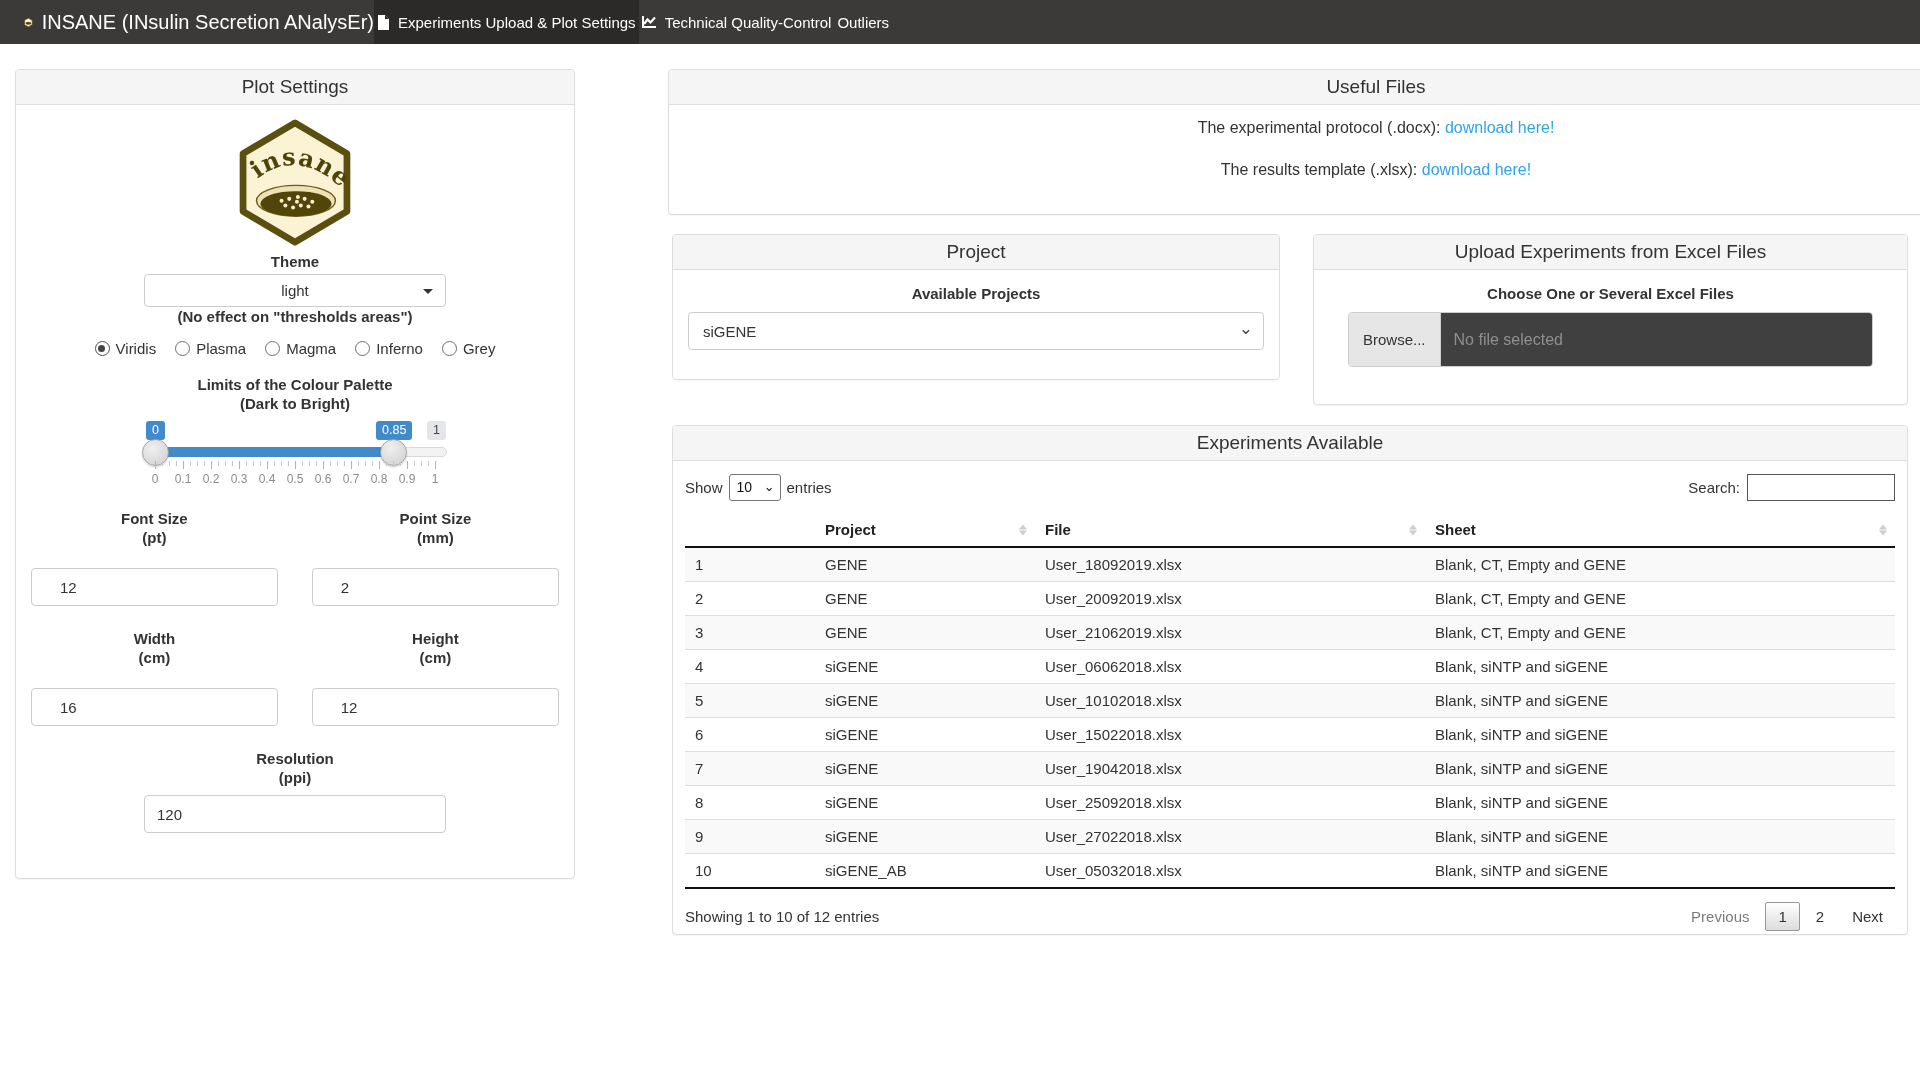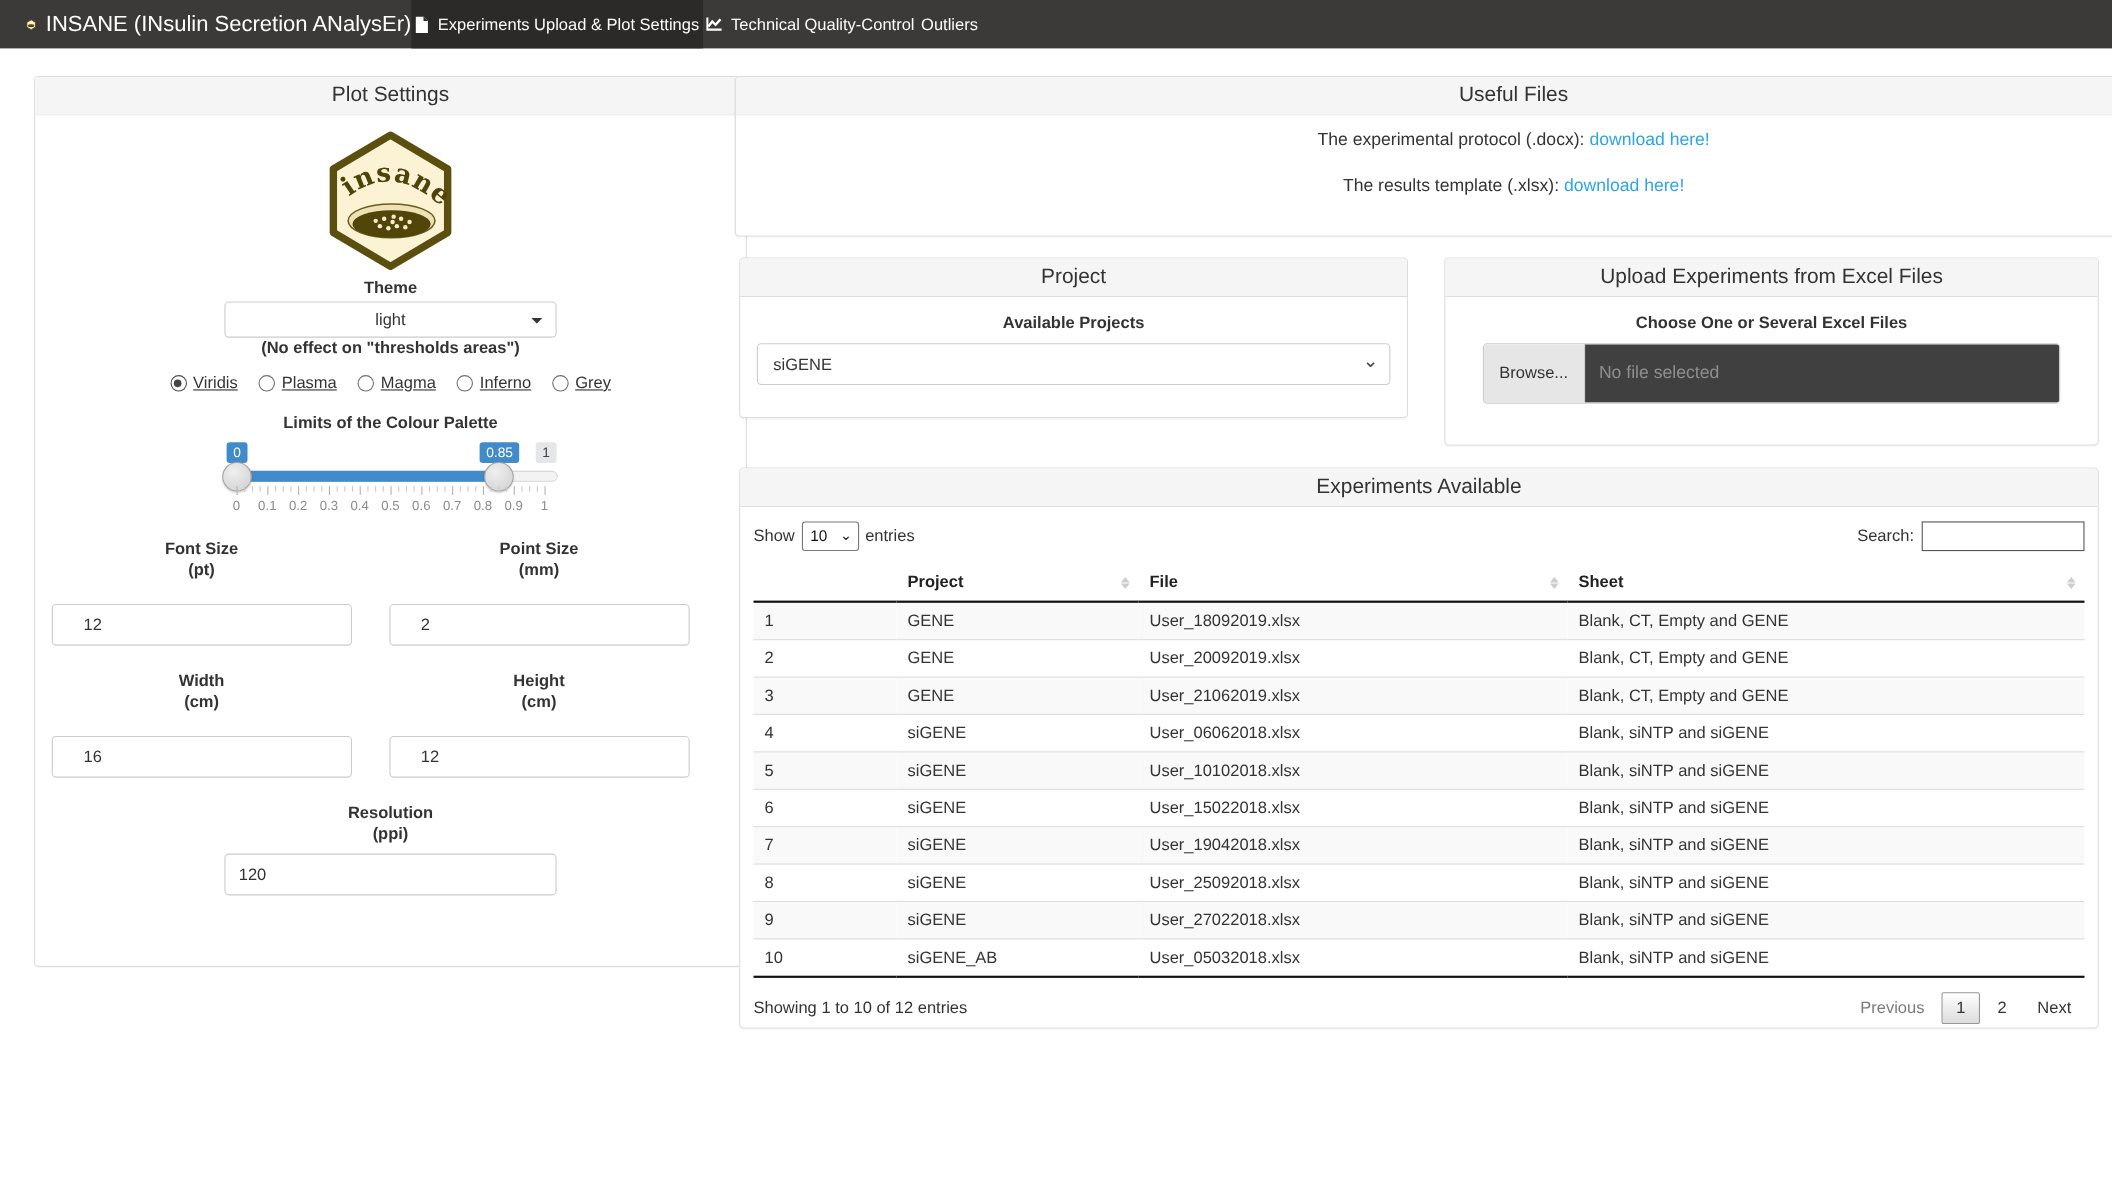--- a/index.html
+++ b/index.html
@@ -22,37 +22,37 @@
   .panel { position:absolute; background:#fff; border:1px solid #ddd; border-radius:4px;
     box-shadow:0 1px 1px rgba(0,0,0,.04); }
   .panel-heading { background:#f5f5f5; border-bottom:1px solid #ddd; border-radius:3px 3px 0 0;
     text-align:center; font-size:19px; color:#333; padding:6px 15px; height:35px; }
   .panel-body { padding:14px 15px; }
 
   .lbl { text-align:center; font-weight:600; font-size:15px; color:#333; line-height:19px; }
   .sub { text-align:center; font-weight:600; font-size:15px; color:#333; line-height:19px; }
 
   
-  #plot-panel { left:31px; top:69px; width:648px; height:810px; }
+  #plot-panel { left:15px; top:69px; width:560px; height:810px; }
   .logo-wrap { display:flex; justify-content:center; margin-top:0; }
   .theme-label { margin-top:6px; }
   .themed-select { position:relative; width:302px; height:33px; margin:3px auto 0;
     border:1px solid #ccc; border-radius:4px; background:#fff; display:flex;
     align-items:center; justify-content:center; font-size:15px; color:#333; cursor:pointer; }
   .themed-select .caret { position:absolute; right:12px; top:14px; width:0; height:0;
     border-left:5px solid transparent; border-right:5px solid transparent; border-top:5px solid #333; }
   .palette-title { margin-top:22px; }
   .radio-row { display:flex; justify-content:center; gap:19px; margin-top:14px; }
   .radio-item { display:flex; align-items:center; gap:6px; cursor:pointer; }
   .radio-circle { width:15px; height:15px; border:1.5px solid #6f6f6f; border-radius:50%;
     position:relative; background:#fff; flex:0 0 auto; }
   .radio-item.checked .radio-circle { border-color:#4c4c4c; }
   .radio-item.checked .radio-circle::after { content:""; position:absolute; left:2.5px; top:2.5px;
     width:7px; height:7px; border-radius:50%; background:#444; }
-  .radio-label { font-weight:400; font-size:15px; color:#333;text-decoration:underline; }
+  .radio-label { font-weight:400; font-size:15px; color:#333; }
   .limits-title { margin-top:18px; }
 
   
   .slider-wrap { position:relative; width:304px; height:70px; margin:8px auto 0; }
   .irs-track { position:absolute; left:0; top:26px; width:304px; height:10px;
     background:#f3f3f3; border:1px solid #d9d9d9; border-radius:6px; }
   .irs-bar { position:absolute; top:26px; height:10px; background:#428bca; }
   .irs-handle { position:absolute; top:18px; width:27px; height:27px; border-radius:50%;
     background:radial-gradient(circle at 38% 32%, #efefef, #cfcfcf); border:1px solid #a5a5a5;
     box-shadow:0 1px 2px rgba(0,0,0,.2); cursor:pointer; }
@@ -220,20 +220,21 @@
           <span class="radio-circle"></span>
           <span class="radio-label">Inferno</span>
         </label>
         <label class="radio-item">
           <span class="radio-circle"></span>
           <span class="radio-label">Grey</span>
         </label>
       </div>
 
       <div class="lbl limits-title">Limits of the Colour Palette</div>
+      <div class="sub">(Dark to Bright)</div>
 
       <div class="slider-wrap">
         <span class="irs-badge" id="badge-from" style="left: 3px;">0</span>
         <span class="irs-badge" id="badge-to" style="left: 233px;">0.85</span>
         <span class="irs-badge max" id="badge-max" style="left: 284px;">1</span>
         <div class="irs-track"></div>
         <div class="irs-bar" id="slider-bar" style="left: 12px; width: 238px;"></div>
         <div class="irs-handle" id="handle-from" style="left: -1.5px;"></div>
         <div class="irs-handle" id="handle-to" style="left: 236.5px;"></div>
         <div class="irs-grid" id="slider-grid">

